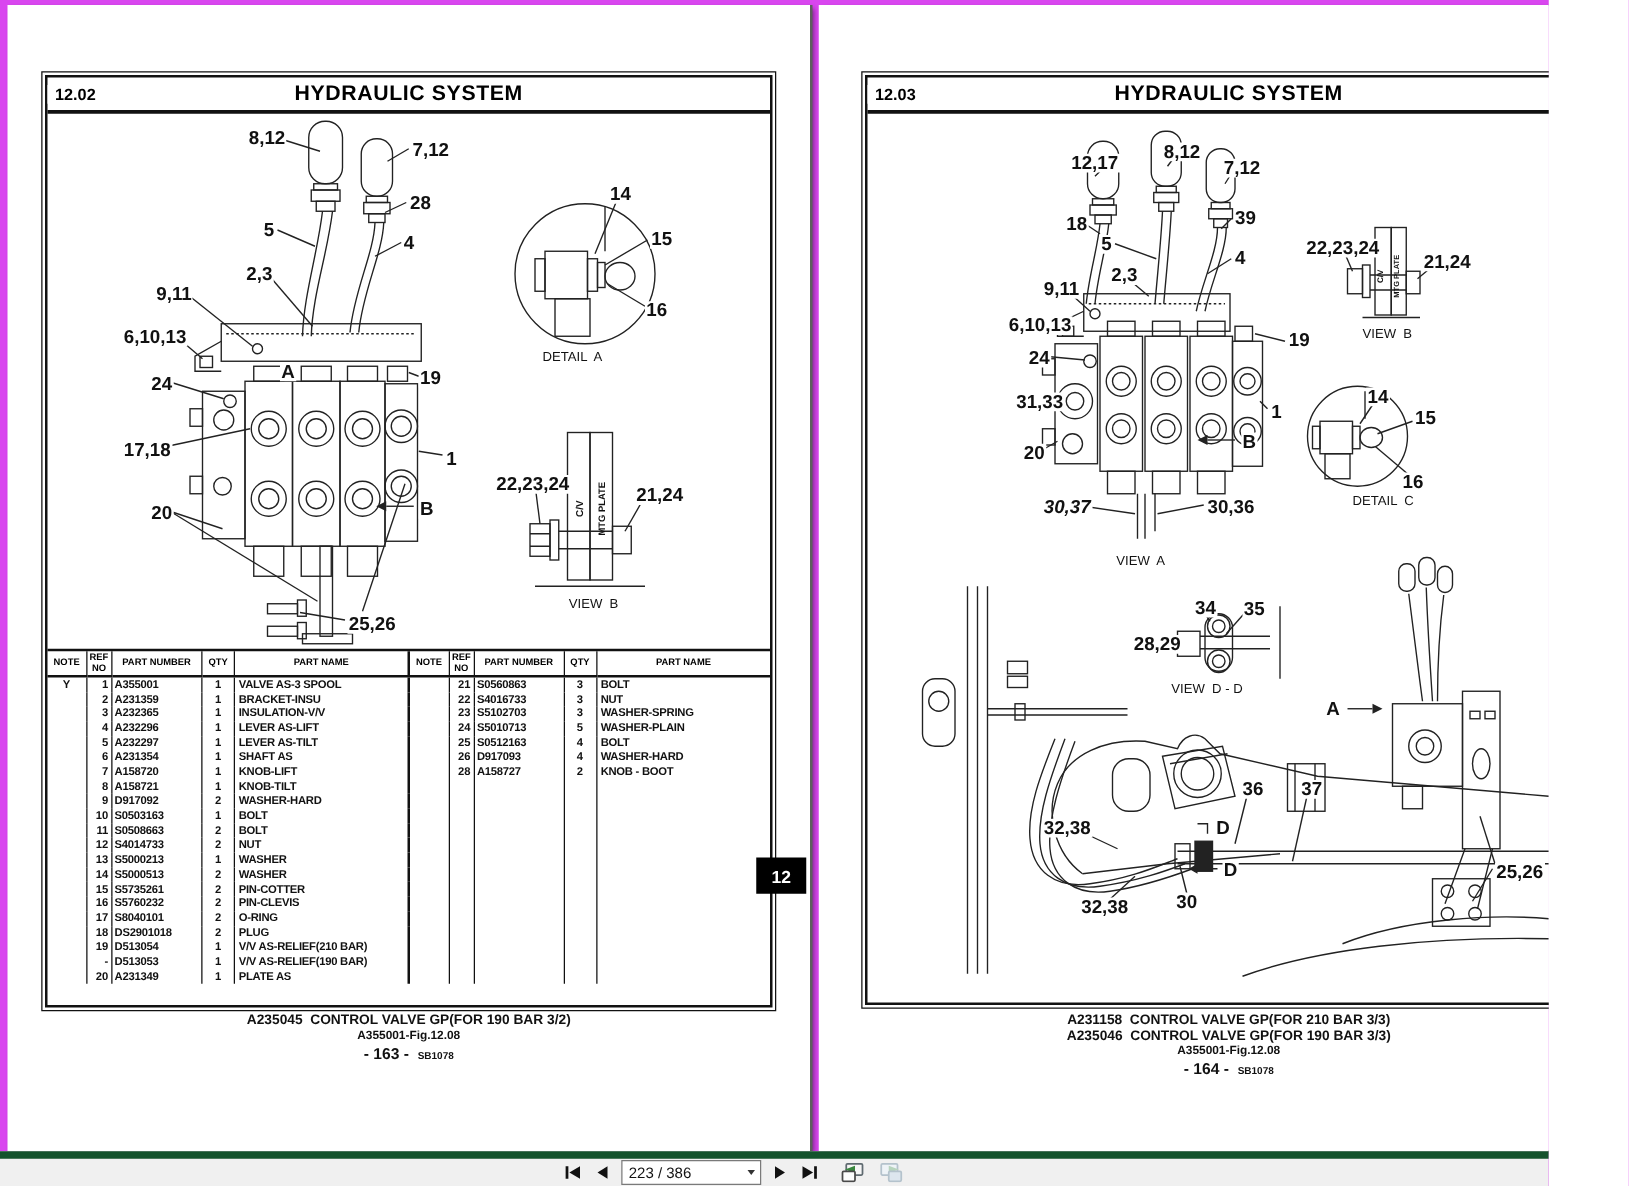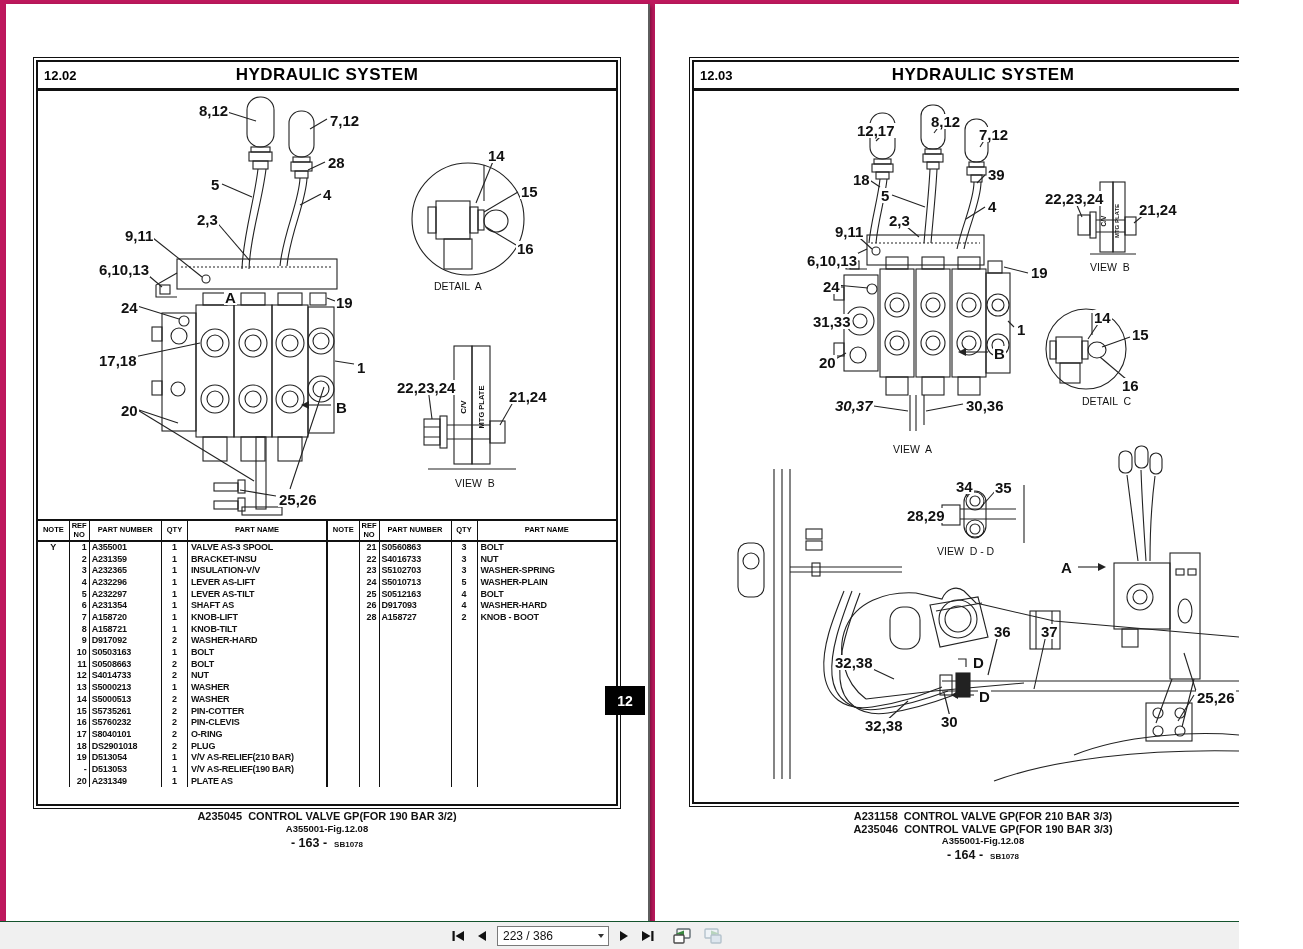--- a/index.html
+++ b/index.html
@@ -1,17 +1,17 @@
 <!DOCTYPE html>
 <html><head>
 <meta charset="utf-8">
 <style>
   * { box-sizing: border-box; margin: 0; padding: 0; }
   body { font-family: "Liberation Sans", sans-serif; }
-  .viewer { position: relative; width: 1239px; height: 949px; background: #be185d; overflow: hidden; }
+  .viewer { position: relative; width: 1239px; height: 949px; background: #d946ef; overflow: hidden; }
   .page { position: absolute; top: 4px; width: 642px; height: 917px; background: #fff;
           box-shadow: 2px 0 0 #5e5e5e, 3px 2px 4px rgba(0,0,0,.45); }
   .page-left { left: 6px; }
   .page-right { left: 655px; }
   .frame { position: absolute; top: 56px; border: 2px solid #111; outline: 1px solid #111; outline-offset: 2px;
            background: #fff; display: flex; flex-direction: column; }
   .page-left .frame { left: 30px; width: 582px; height: 746px; }
   .page-right .frame { left: 37px; width: 582px; height: 744px; }
   .frame-header { flex: 0 0 29px; border-bottom: 3px solid #111; display: flex; align-items: center; position: relative; }
   .sec { font-weight: bold; font-size: 13px; padding-left: 6px; position: relative; z-index: 2; background: #fff; }
@@ -46,21 +46,21 @@
            font-weight: bold; font-size: 14px; display: flex; align-items: center; justify-content: center; z-index: 5; }
   .pfooter { position: absolute; top: 806px; text-align: center; font-weight: bold; color: #111; }
   .page-left .pfooter { left: 30px; width: 582px; }
   .page-right .pfooter { left: 37px; width: 582px; }
   .f1 { font-size: 11px; line-height: 12.5px; white-space: pre; }
   .f2 { font-size: 9.5px; line-height: 11px; }
   .f3 { margin-top: 2px; display: flex; justify-content: center; align-items: baseline; gap: 7px; }
   .pno { font-size: 12.5px; }
   .code { font-size: 8px; }
   .toolbar { position: absolute; left: 0; bottom: 0; width: 100%; height: 28px; background: #f0f0f0;
-             border-top: 1px solid #14532d; display: flex; align-items: center; }
+             border-top: 6px solid #14532d; display: flex; align-items: center; }
   .tb-group { display: flex; align-items: center; gap: 7px; margin-left: 449px; }
   .tb-btn { background: none; border: none; padding: 1px 2px; display: flex; align-items: center; cursor: pointer; }
   .page-combo { width: 112px; height: 20px; background: #fff; border: 1px solid #7a7a7a; display: flex; align-items: center; }
   .combo-text { flex: 1; font-size: 12px; padding-left: 5px; color: #111; font-family: "Liberation Sans", sans-serif; }
   .combo-arrow { width: 15px; display: flex; justify-content: center; align-items: center; height: 100%; }
   .combo-arrow::after { content: ""; border-left: 3.5px solid transparent; border-right: 3.5px solid transparent;
                         border-top: 4px solid #333; }
   svg text { font-family: "Liberation Sans", sans-serif; }
 </style>
 </head>

